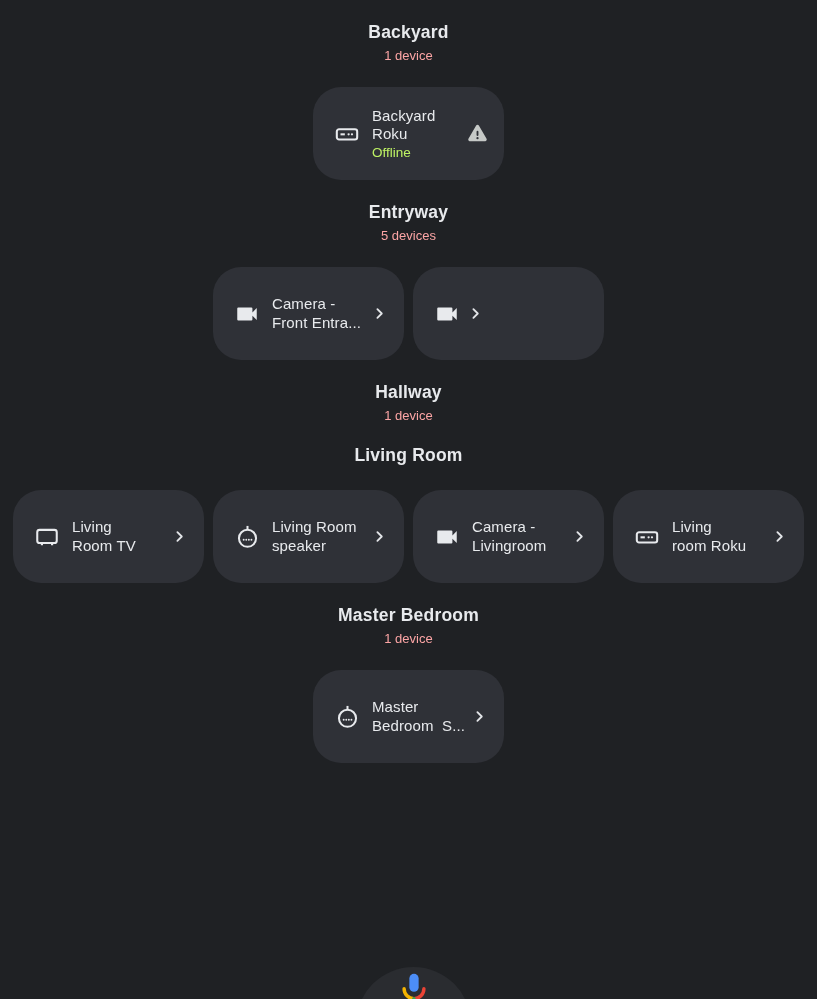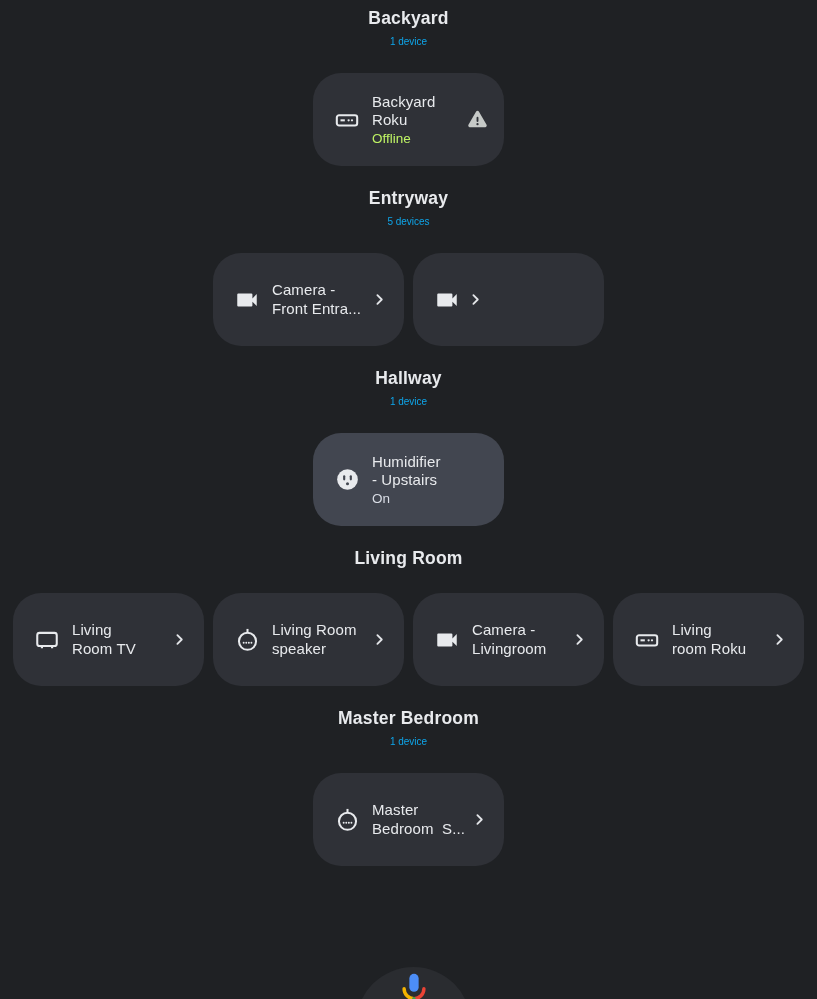--- a/index.html
+++ b/index.html
@@ -1,28 +1,28 @@
 <!DOCTYPE html>
 <html><head>
 <meta charset="utf-8">
 <style>
   html,body{margin:0;padding:0}
   body{
     width:817px;height:999px;overflow:hidden;position:relative;
     background:#1f2124;
     font-family:"Liberation Sans",sans-serif;
   }
-  .rooms{padding-top:8px}
+  .rooms{padding-top:22px}
   .room{margin-top:22px;text-align:center}
   .room:first-child{margin-top:0}
   .room-title{
     font-size:17.5px;font-weight:bold;letter-spacing:.2px;
     color:#e8eaed;line-height:21px;margin:0;
   }
-  .room-count{margin-top:5px;font-size:10px;line-height:15px;color:#0ea5e9}
+  .room-count{margin-top:5px;font-size:13px;line-height:15px;color:#fca5a5}
   .cards{margin-top:24px;display:flex;justify-content:center;gap:9px}
   .card{
     box-sizing:border-box;width:191px;height:93px;border-radius:28px;
     background:#2f3137;display:flex;align-items:center;text-align:left;
     padding:0 14px 0 21px;cursor:pointer;
   }
   .card.on{background:#424650}
   .card .icon{flex:0 0 auto;width:27px;display:flex;align-items:center;color:#e8eaed}
   .card .icon svg{display:block}
   .labels{flex:1 1 auto;margin-left:11px;min-width:0}
@@ -104,38 +104,20 @@
             <svg viewBox="0 0 24 24" width="21" height="21">
               <path d="M9.6 7l5 5-5 5" fill="none" stroke="currentColor" stroke-width="2.1" stroke-linecap="round" stroke-linejoin="round"></path>
             </svg>
           </span>
   </div>
       </div>
   </section>
     <section class="room">
     <h2 class="room-title">Hallway</h2>
     <div class="room-count">1 device</div>
-    <div class="cards">
-        <div class="card on">
-    <span class="icon">
-            <svg viewBox="0 0 24 24" width="27" height="27">
-              <circle cx="12" cy="12" r="9.2" fill="#e8eaed"></circle>
-              <rect x="8.1" y="8.2" width="1.9" height="4.6" rx=".95" fill="#424650"></rect>
-              <rect x="14" y="8.2" width="1.9" height="4.6" rx=".95" fill="#424650"></rect>
-              <circle cx="12" cy="15.7" r="1.35" fill="#424650"></circle>
-            </svg>
-          </span>
-    <span class="labels">
-      <span class="dev-name">Humidifier
-- Upstairs</span>
-      <span class="dev-status">On</span>
-    </span>
-
-  </div>
-      </div>
   </section>
     <section class="room">
     <h2 class="room-title">Living Room</h2>
     <div class="cards">
         <div class="card">
     <span class="icon">
             <svg viewBox="0 0 24 24" width="26" height="26">
               <rect x="3" y="5.4" width="18" height="12.2" rx="2.2" fill="none" stroke="currentColor" stroke-width="1.9"></rect>
               <path d="M7.3 17.6v2.1M16.7 17.6v2.1" stroke="currentColor" stroke-width="2"></path>
             </svg>

